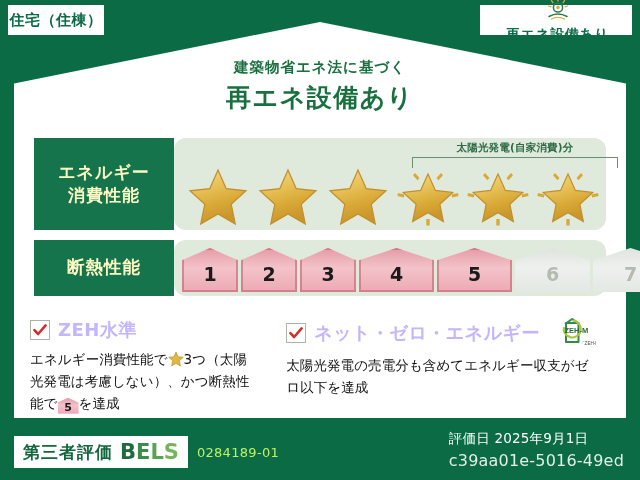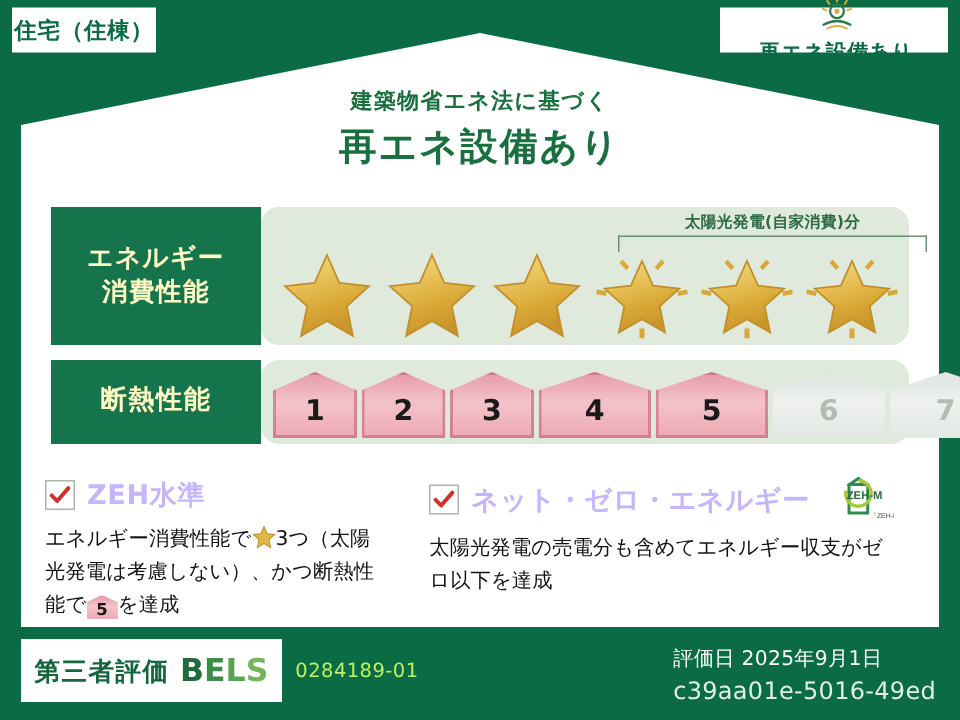--- a/index.html
+++ b/index.html
@@ -234,21 +234,21 @@
   
   .footer-left {
     position: absolute;
     left: 14px; bottom: 12px;
     display: flex;
     align-items: center;
     gap: 9px;
   }
   .bels-badge {
     background: #ffffff;
-    height: 42px;
+    height: 32px;
     padding: 0 9px;
     display: flex;
     align-items: center;
     gap: 7px;
   }
   .bels-jp {
     font-size: 17px;
     font-weight: bold;
     color: #14663f;
     letter-spacing: 1px;

